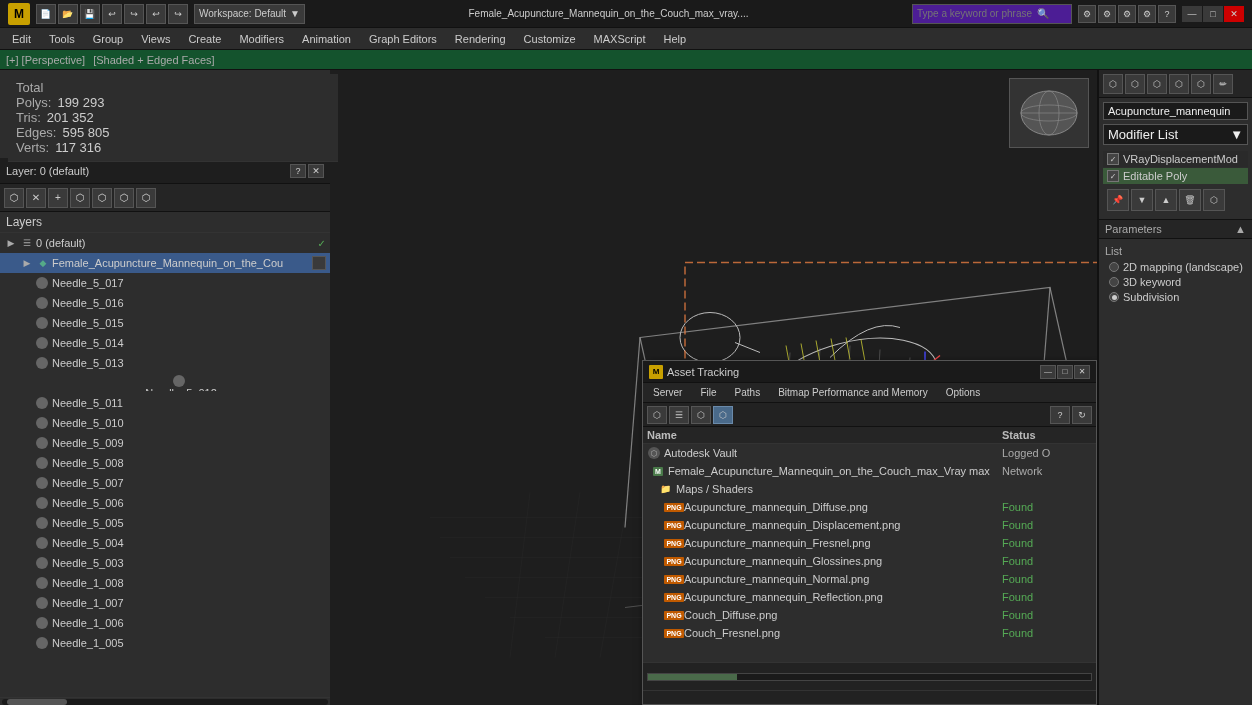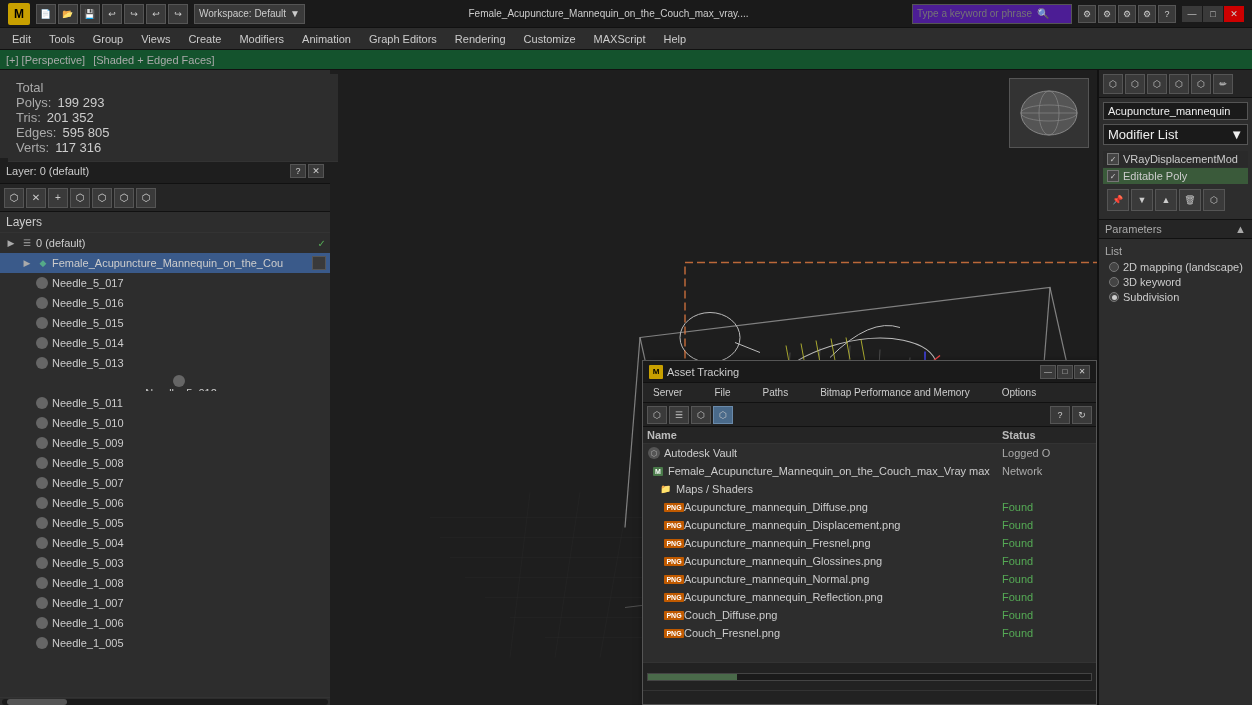--- a/index.html
+++ b/index.html
@@ -92,21 +92,21 @@
     .h-scroll-thumb { position: absolute; left: 5px; width: 60px; height: 6px; background: #555; border-radius: 3px; }
 
     
     .asset-window { position: absolute; bottom: 0; right: 0; width: 455px; height: 345px; background: #2d2d2d; border: 1px solid #555; z-index: 20; display: flex; flex-direction: column; box-shadow: 2px 2px 8px rgba(0,0,0,0.5); }
     .asset-titlebar { height: 22px; background: #1a1a1a; display: flex; align-items: center; justify-content: space-between; padding: 0 6px; border-bottom: 1px solid #111; }
     .asset-title-left { display: flex; align-items: center; gap: 4px; }
     .asset-logo { width: 14px; height: 14px; background: #c8a000; border-radius: 1px; display: flex; align-items: center; justify-content: center; font-size: 8px; font-weight: bold; color: #000; }
     .asset-title-text { font-size: 11px; color: #ccc; }
     .asset-win-btns { display: flex; gap: 1px; }
     .asset-win-btn { width: 16px; height: 14px; background: #3a3a3a; border: 1px solid #555; font-size: 8px; color: #ccc; display: flex; align-items: center; justify-content: center; cursor: pointer; }
-    .asset-menu { height: 20px; background: #252525; display: flex; align-items: center; padding: 0 4px; gap: 20px; border-bottom: 1px solid #111; }
+    .asset-menu { height: 20px; background: #252525; display: flex; align-items: center; padding: 0 4px; gap: 6px; border-bottom: 1px solid #111; }
     .asset-menu-item { padding: 2px 6px; color: #ccc; font-size: 10px; cursor: pointer; }
     .asset-toolbar { height: 24px; background: #222; display: flex; align-items: center; padding: 2px 4px; gap: 2px; border-bottom: 1px solid #111; }
     .asset-tb-btn { width: 20px; height: 18px; background: #3a3a3a; border: 1px solid #555; display: flex; align-items: center; justify-content: center; font-size: 9px; color: #ccc; cursor: pointer; }
     .asset-tb-btn.active { background: #4a6a8a; border-color: #6a8aaa; }
     .asset-content { flex: 1; overflow-y: auto; overflow-x: hidden; }
     .asset-content::-webkit-scrollbar { width: 8px; }
     .asset-content::-webkit-scrollbar-track { background: #2d2d2d; }
     .asset-content::-webkit-scrollbar-thumb { background: #555; }
     .asset-cols { display: flex; padding: 2px 4px; background: #252525; border-bottom: 1px solid #333; }
     .asset-col-name { flex: 1; font-size: 11px; color: #bbb; font-weight: bold; }

